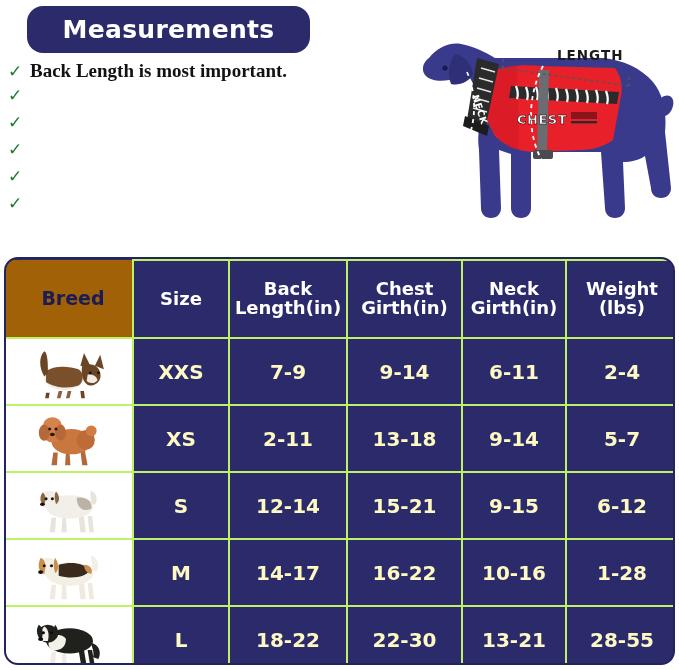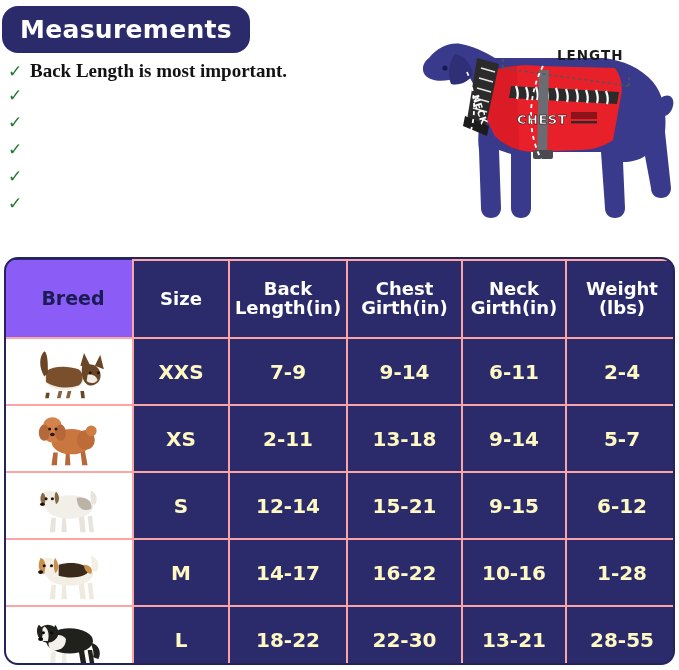--- a/index.html
+++ b/index.html
@@ -5,21 +5,21 @@
   html,body{margin:0;padding:0;}
   body{
     width:679px;height:670px;
     background:#ffffff;
     font-family:"Liberation Sans", sans-serif;
     overflow:hidden;
     position:relative;
   }
   
   #title-banner{
-    position:absolute;left:2px;top:6px;width:248px;height:47px;
+    position:absolute;left:27px;top:6px;width:283px;height:47px;
     background:#2b2b6b;border-radius:16px;
     display:flex;align-items:center;justify-content:center;
   }
   #title-text{
     color:#ffffff;font-size:25px;font-weight:bold;
     font-family:"DejaVu Sans", sans-serif;
     letter-spacing:.3px;
   }
   
   #checklist{
@@ -47,31 +47,31 @@
     position:absolute;left:4px;top:257px;width:671px;height:408px;
     border:2px solid #23235e;border-radius:14px;
     overflow:hidden;background:#2b2b6b;
     box-sizing:border-box;
   }
   table{
     border-collapse:collapse;width:100%;height:100%;
     table-layout:fixed;
   }
   th,td{
-    border:2px solid #fca5a5;
+    border:2px solid #bef264;
     text-align:center;vertical-align:middle;padding:0;
   }
   thead th{
     background:#2b2b6b;color:#ffffff;
     font-family:"DejaVu Sans", sans-serif;
     font-size:18px;font-weight:bold;line-height:1.05;
     height:76px;
   }
   thead th.breed-head{
-    background:#8b5cf6;color:#1b1b55;
+    background:#a16207;color:#1b1b55;
     font-size:19px;border-left:none;border-top:none;padding-left:8px;
   }
   tbody td{
     background:#2b2b6b;color:#fef9c3;
     font-family:"DejaVu Sans", sans-serif;
     font-size:20px;font-weight:bold;
     height:65px;
   }
   tbody td.breed-cell{
     background:#ffffff;border-left:none;

